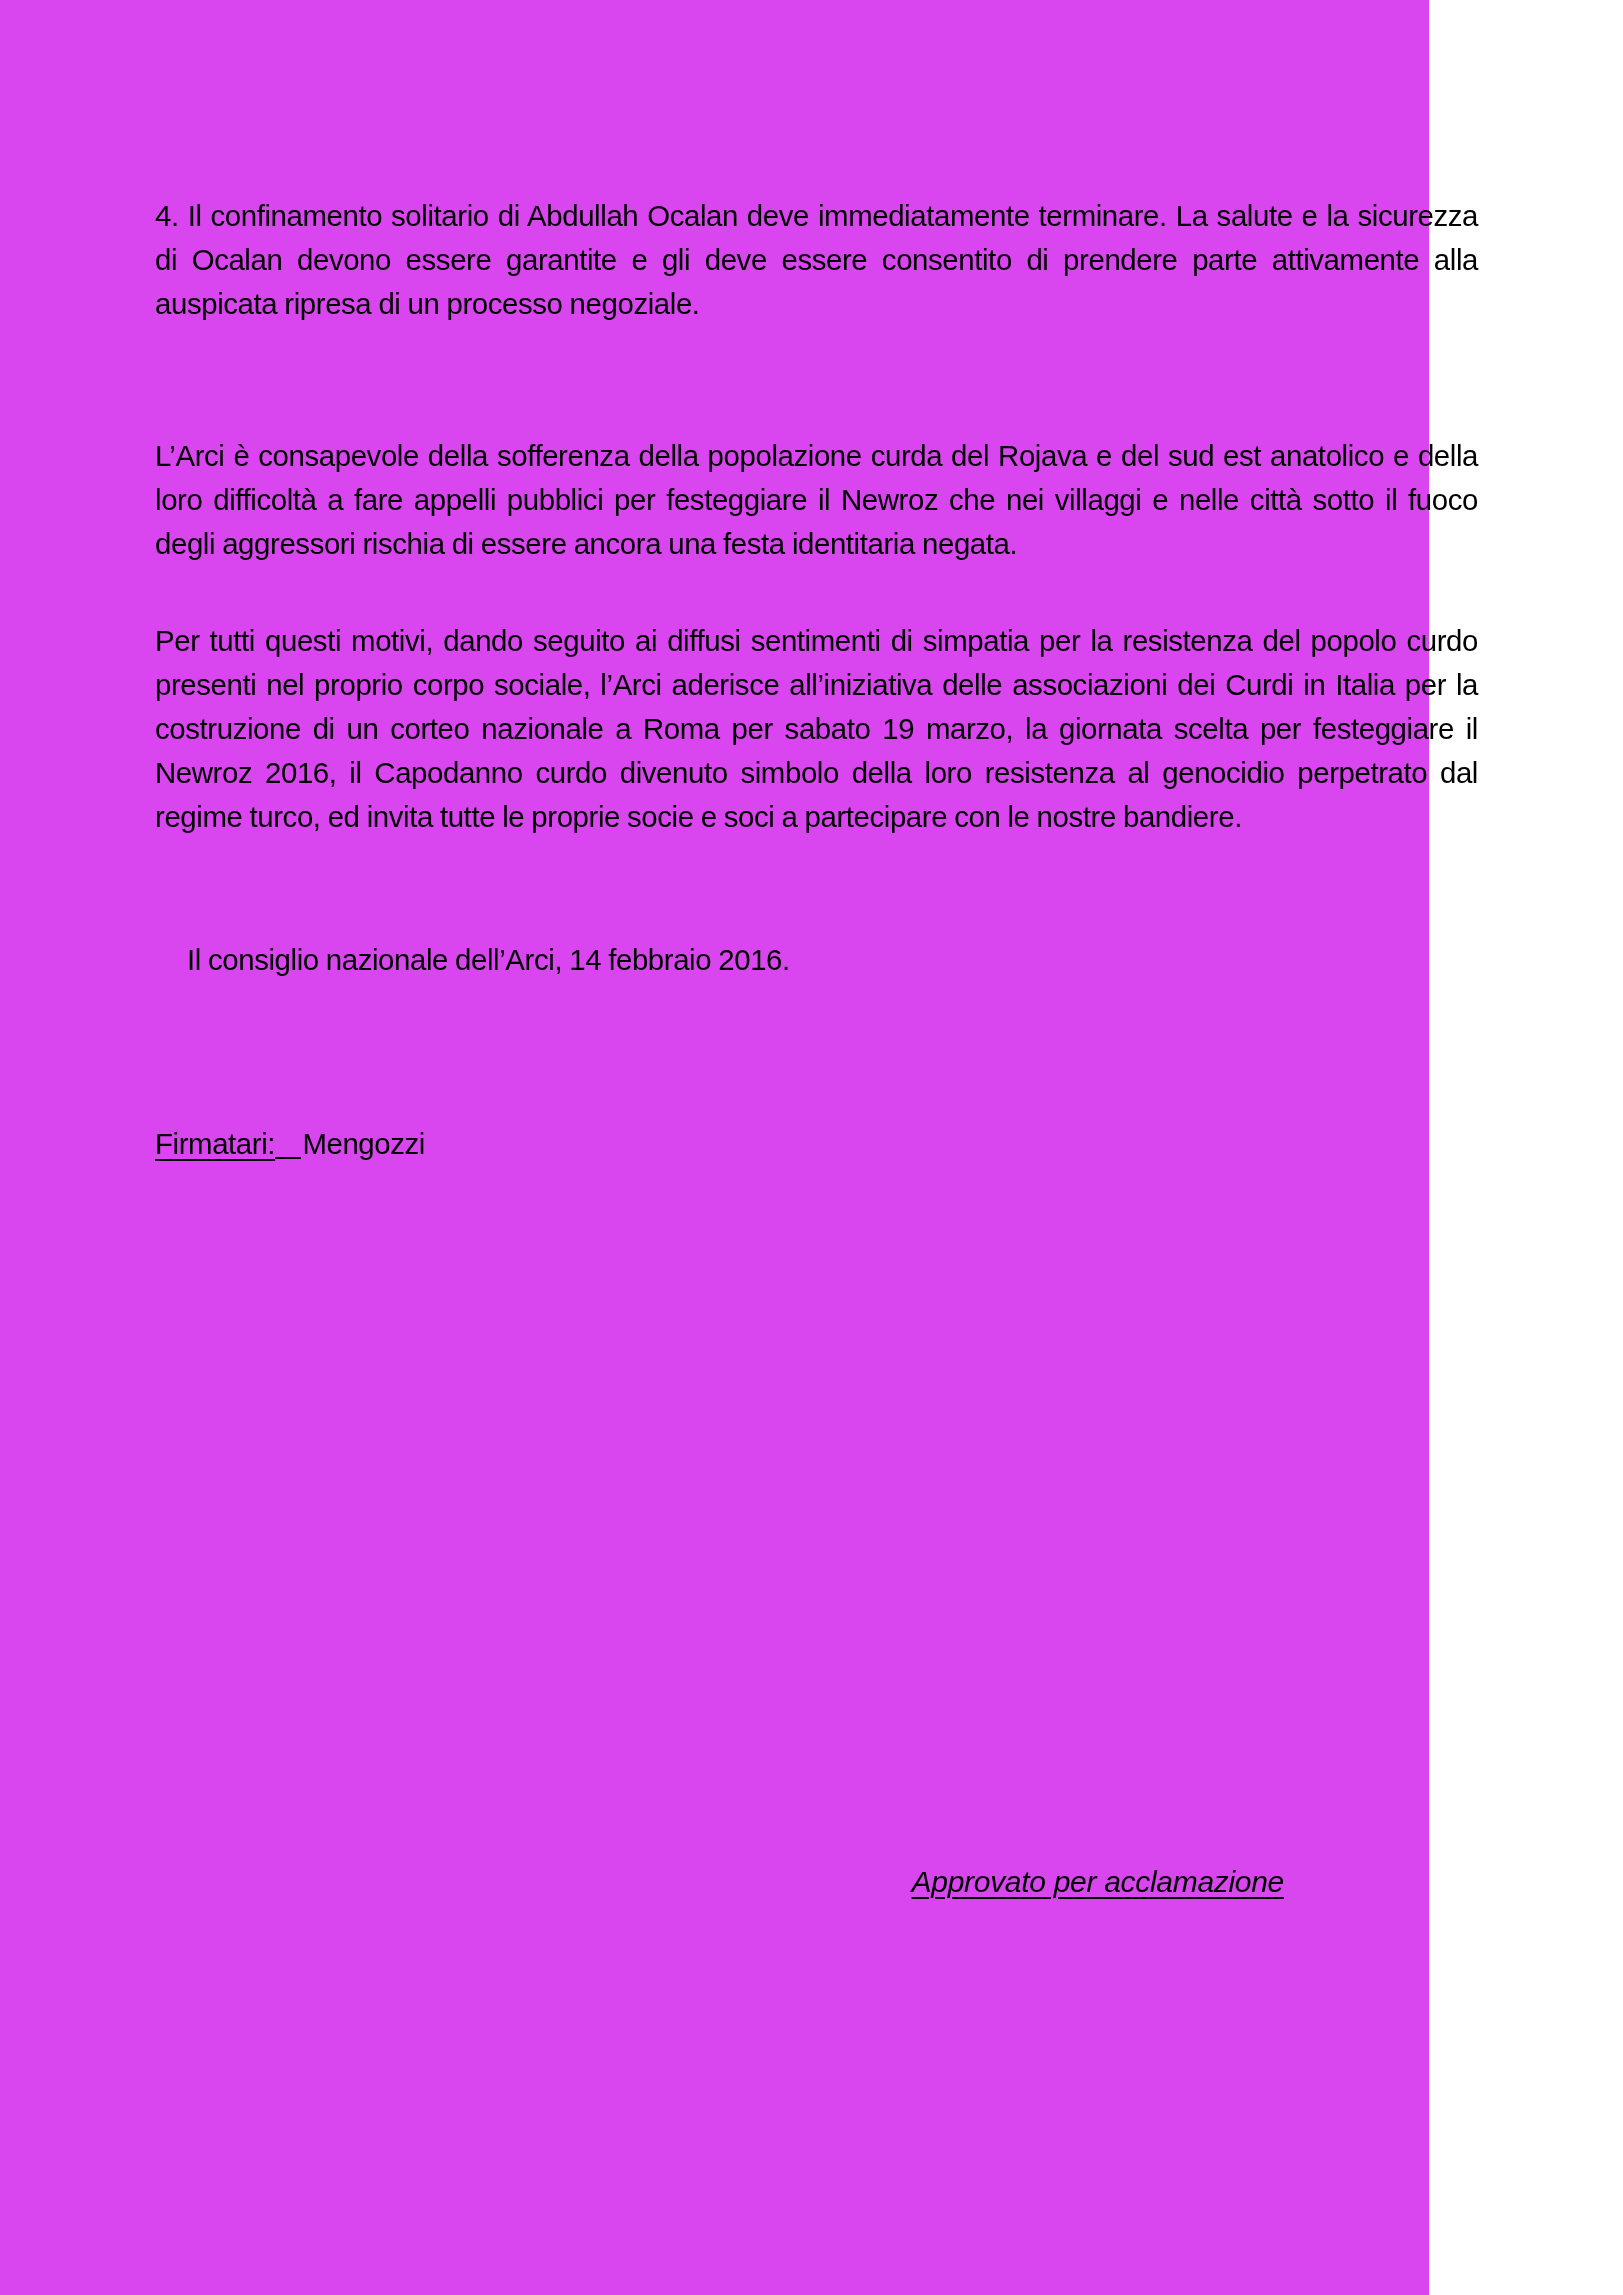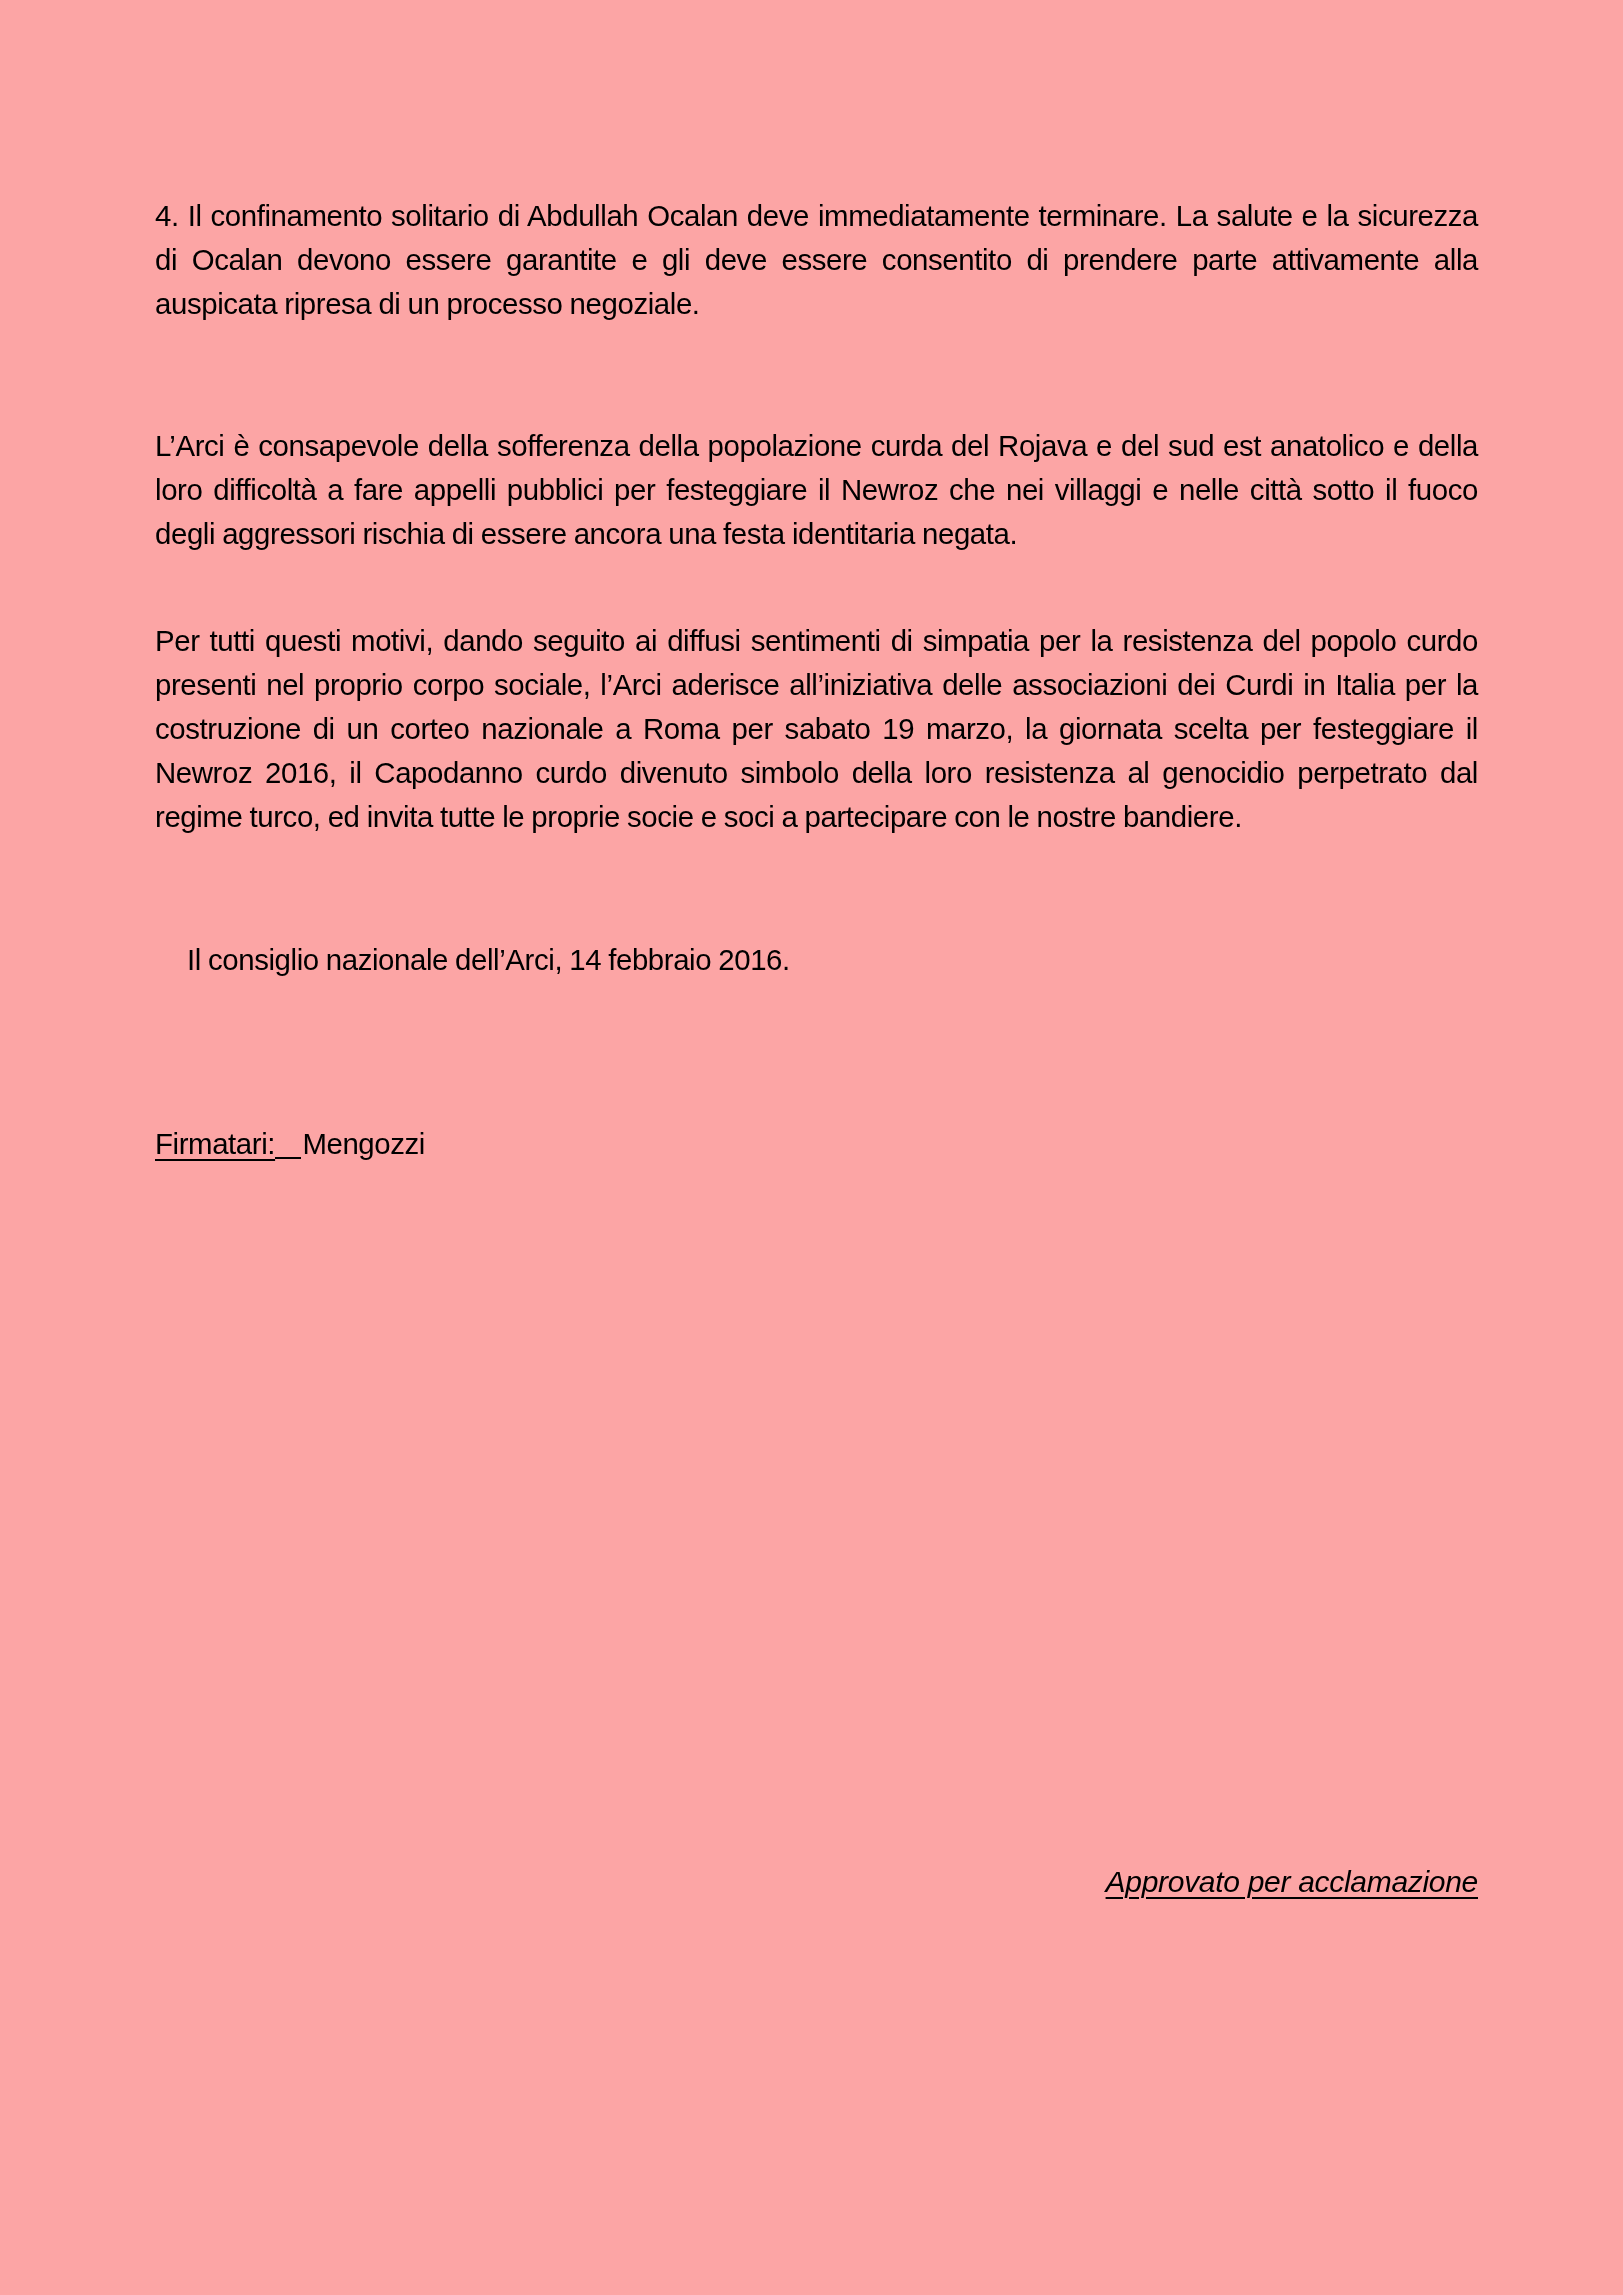--- a/index.html
+++ b/index.html
@@ -11,38 +11,38 @@
       width: 1623px;
       height: 2295px;
       position: relative;
       overflow: hidden;
       color: #000000;
       font-family: "Liberation Sans", sans-serif;
     }
     .page {
       position: absolute;
       left: 0; top: 0;
-      width: 1623px;
+      width: 1429px;
       height: 2295px;
-      background: #fca5a5;
+      background: #d946ef;
     }
     .text-block {
       position: absolute;
       left: 155px;
       width: 1323px;
       font-size: 29.4px;
       line-height: 44px;
       text-align: justify;
       letter-spacing: -0.4px;
       word-spacing: -0.7px;
       margin: 0;
     }
     .text-block.last-left { text-align: left; }
     #para-item4 { top: 194px; }
-    #para-awareness { top: 424px; }
+    #para-awareness { top: 434px; }
     #para-motives { top: 619px; }
     #para-council { top: 938px; margin-left: 32px; }
     #signatories { top: 1090px; margin-top: 32px; }
     .underline {
       text-decoration: underline;
       text-decoration-thickness: 2px;
       text-underline-offset: 4.6px;
     }
     .sig-gap {
       display: inline-block;

